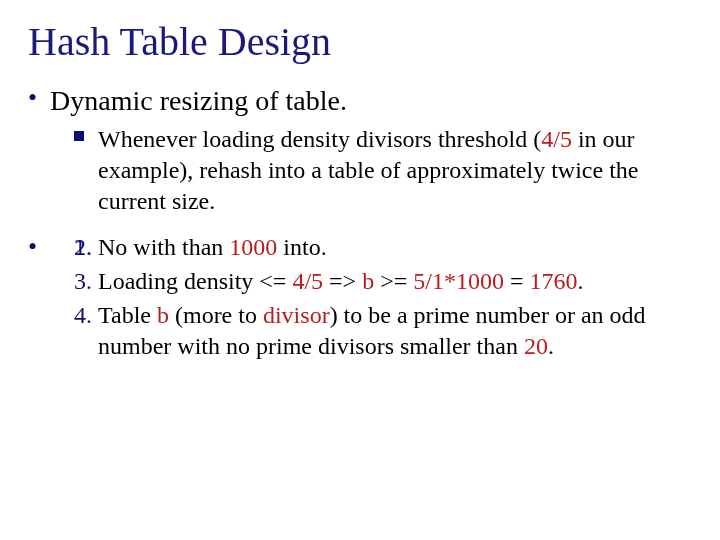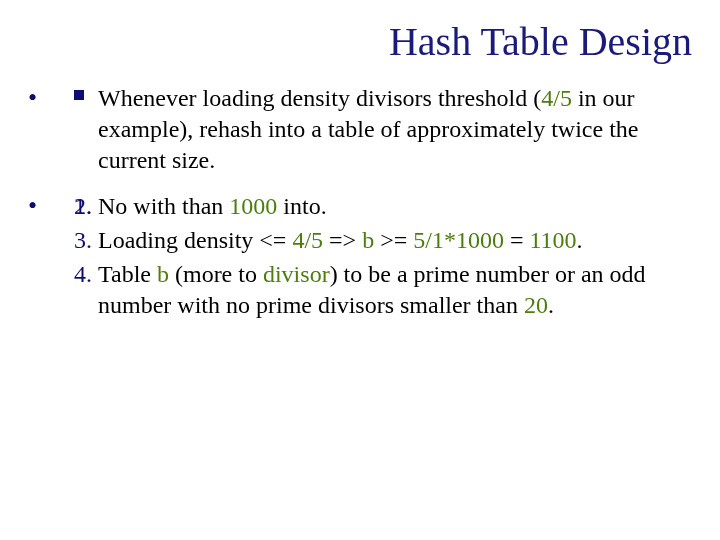--- a/index.html
+++ b/index.html
@@ -11,21 +11,21 @@
     font-family: "Times New Roman", Times, serif;
     color: #000000;
   }
   .slide {
     box-sizing: border-box;
     width: 720px;
     height: 540px;
     padding: 18px 28px 20px 28px;
   }
   .title {
-    text-align: right;
+    text-align: left;
     font-size: 40px;
     color: #1a1a7a;
     margin: 0 0 18px 0;
     font-weight: normal;
   }
   .top-bullet {
     font-size: 28px;
     margin: 10px 0 6px 0;
     padding-left: 22px;
     position: relative;
@@ -63,33 +63,33 @@
     position: relative;
     padding-left: 24px;
     margin-bottom: 3px;
   }
   .num-item .num {
     position: absolute;
     left: 0;
     top: 0;
     color: #0e0e6e;
   }
-  .red { color: #4d7c0f; }
+  .red { color: #b91c1c; }
 </style>
 </head>
 <body>
 
 <div class="slide">
   <h1 class="title">Hash Table Design</h1>
   <div id="content">
-      <div class="top-bullet"><span class="dot">•</span></div>
+      <div class="top-bullet"><span class="dot">•</span><span>Dynamic resizing of table.</span></div>
       <div class="sub-block">
         <div class="square-bullet"><span class="sq"></span><span>Whenever loading density divisors threshold (</span><span class="red">4/5</span><span> in our example), rehash into a table of approximately twice the current size.</span></div>
       </div>
       <div class="top-bullet"><span class="dot">•</span></div>
       <div class="sub-block">
         <div class="num-item"><span class="num">1.</span></div>
         <div class="num-item"><span class="num">2.</span><span>No with than </span><span class="red">1000</span><span> into.</span></div>
-        <div class="num-item"><span class="num">3.</span><span>Loading density &lt;= </span><span class="red">4/5</span><span> =&gt; </span><span class="red">b</span><span> &gt;= </span><span class="red">5/1*1000</span><span> = </span><span class="red">1100</span><span>.</span></div>
+        <div class="num-item"><span class="num">3.</span><span>Loading density &lt;= </span><span class="red">4/5</span><span> =&gt; </span><span class="red">b</span><span> &gt;= </span><span class="red">5/1*1000</span><span> = </span><span class="red">1760</span><span>.</span></div>
         <div class="num-item"><span class="num">4.</span><span>Table </span><span class="red">b</span><span> (more to </span><span class="red">divisor</span><span>) to be a prime number or an odd number with no prime divisors smaller than </span><span class="red">20</span><span>.</span></div>
       </div>
     </div>
 </div>
 
 </body></html>

